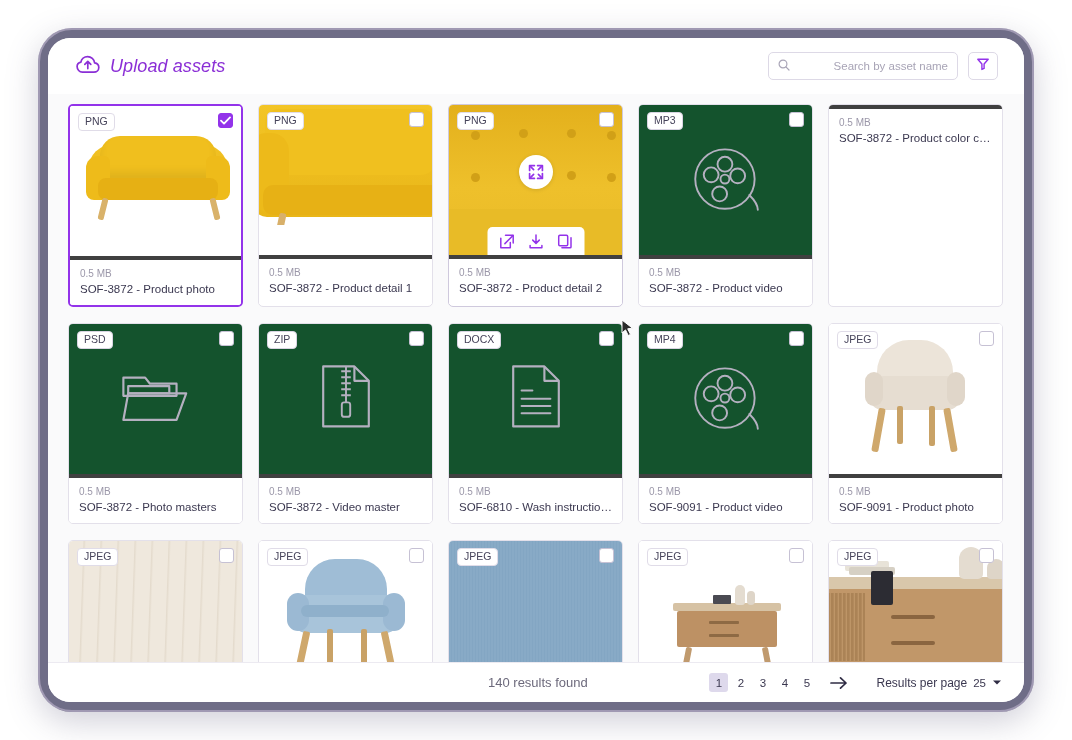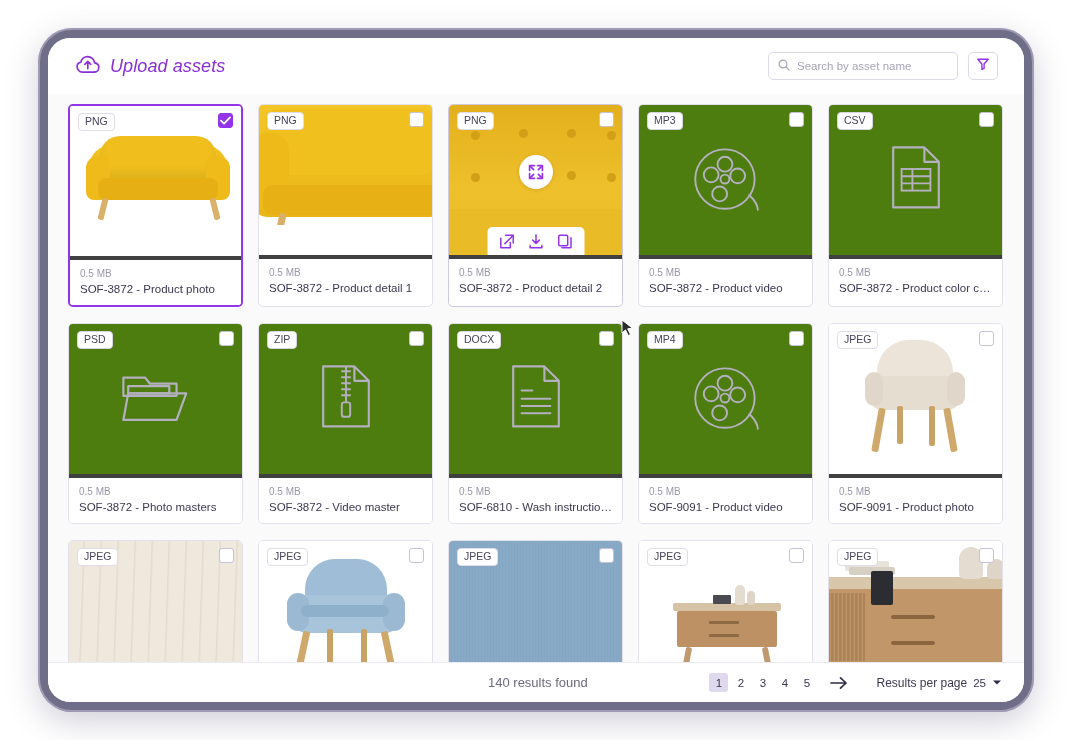--- a/index.html
+++ b/index.html
@@ -64,20 +64,21 @@
     gap: 7px;
     padding: 0 9px;
   }
   .search-box input {
     border: none; outline: none;
     font-family: "Liberation Sans", sans-serif;
     font-size: 11.5px;
     color: #6d6a7c;
     width: 100%;
     background: transparent;
+    text-align: right;
   }
   .search-box input::placeholder { color: #a8a4b6; }
 
   .filter-btn {
     width: 30px; height: 28px;
     border: 1px solid #ddd9e6;
     border-radius: 5px;
     background: #fff;
     display: flex; align-items: center; justify-content: center;
     cursor: pointer;
@@ -108,21 +109,21 @@
     border: 2px solid #9333ea;
   }
   .asset-card.hovered { border-color: #cfc9dd; }
 
   .thumb {
     height: 150px;
     position: relative;
     display: flex; align-items: center; justify-content: center;
     overflow: hidden;
   }
-  .thumb.placeholder { background: #4d7c0f; }
+  .thumb.placeholder { background: #14532d; }
   .thumb.white { background: #ffffff; }
 
   .type-badge {
     position: absolute;
     left: 8px; top: 7px;
     background: #fff;
     border: 1px solid #e0dce8;
     border-radius: 4px;
     font-size: 10.5px;
     color: #46435a;
@@ -359,30 +360,20 @@
               </svg></span>
             <span class="type-badge">MP3</span>
             <span class="checkbox"></span>
           </div>
           <div class="meta">
             <div class="size">0.5 MB</div>
             <div class="name">SOF-3872 - Product video</div>
           </div>
         </div>
         <div class="asset-card">
-          <div class="thumb placeholder">
-            <span><svg width="62" height="66" viewBox="0 0 50 55">
-                <path d="M6 2h26l12 12v38H6z" fill="none" stroke="#b4b0c0" stroke-width="1.8" stroke-linejoin="round"></path>
-                <path d="M32 2v12h12" fill="none" stroke="#b4b0c0" stroke-width="1.8" stroke-linejoin="round"></path>
-                <rect x="13" y="20" width="24" height="18" fill="none" stroke="#b4b0c0" stroke-width="1.6"></rect>
-                <path d="M13 26h24M13 32h24M22 20v18" fill="none" stroke="#b4b0c0" stroke-width="1.6"></path>
-              </svg></span>
-            <span class="type-badge">CSV</span>
-            <span class="checkbox"></span>
-          </div>
           <div class="meta">
             <div class="size">0.5 MB</div>
             <div class="name">SOF-3872 - Product color coding</div>
           </div>
         </div>
         <div class="asset-card">
           <div class="thumb placeholder">
             <span><svg width="76" height="58" viewBox="0 0 62 48">
                 <path d="M4 8h18l4 5h22v10H4z" fill="none" stroke="#b4b0c0" stroke-width="1.8" stroke-linejoin="round"></path>
                 <path d="M8 15h34v6H8z" fill="none" stroke="#b4b0c0" stroke-width="1.8" stroke-linejoin="round"></path>

